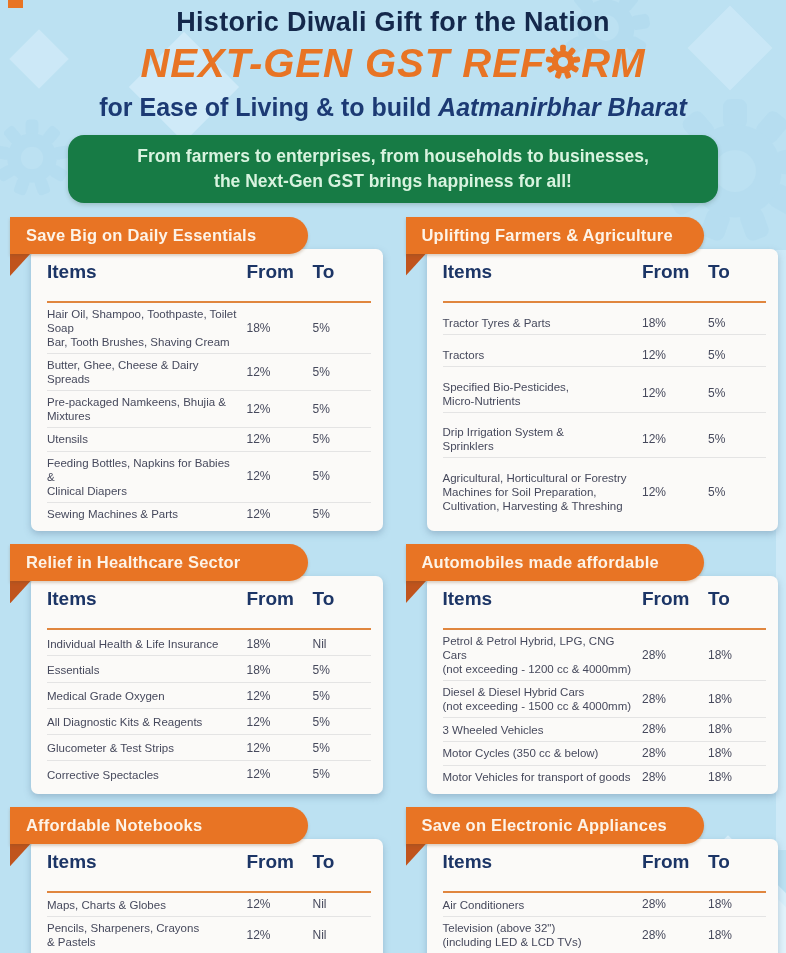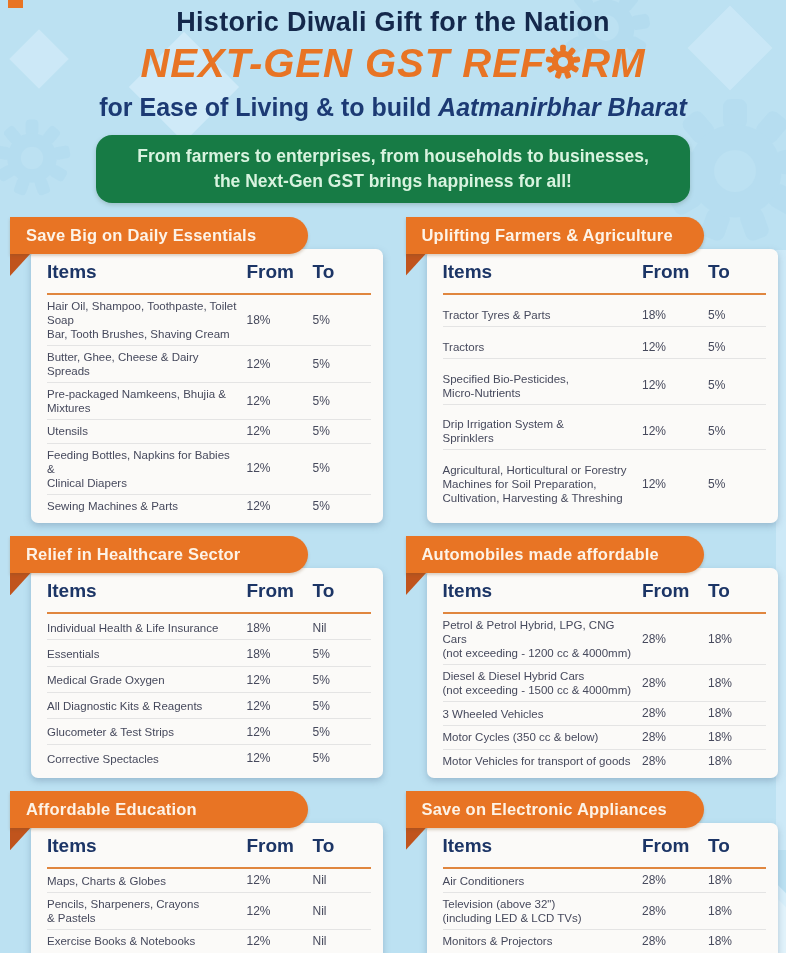--- a/index.html
+++ b/index.html
@@ -34,21 +34,21 @@
   }
   
   .header{position:relative; z-index:1; text-align:center; padding-top:7px;}
   .kicker{font-size:27px; font-weight:700; color:var(--navy-deep); letter-spacing:.3px;}
   .title{margin-top:4px; font-size:40px; font-weight:800; color:var(--orange); letter-spacing:1px; line-height:1.05;font-style:italic;}
   .title .gear{width:.9em; height:.9em; vertical-align:-0.08em; color:var(--orange);}
   .subtitle{margin-top:9px; font-size:25px; font-weight:700; color:#1C3A74;}
   .subtitle .it{font-style:italic;}
   
   .banner{
-    position:relative; z-index:1; width:594px; margin:13px auto 0;
+    position:relative; z-index:1; width:650px; margin:13px auto 0;
     background:var(--green); border-radius:16px; padding:9px 18px 10px;
     text-align:center; color:var(--green-light); font-weight:700; font-size:17.5px; line-height:1.4;
     box-shadow:0 2px 4px rgba(60,90,70,.25);
   }
   
   .cards-grid{
     position:relative; z-index:1; display:grid; grid-template-columns:1fr 1fr;
     column-gap:23px; row-gap:13px; padding:14px 8px 0 10px; align-items:stretch;
   }
   .card-block{position:relative; display:flex; flex-direction:column;}
@@ -64,21 +64,21 @@
     background:var(--orange-dark); clip-path:polygon(0 0,100% 0,0 100%);
   }
   .card{
     position:relative; z-index:1; flex:1; margin-left:21px; margin-top:-5px;
     background:#FBFAF8; border-radius:7px;
     box-shadow:0 3px 7px rgba(80,110,140,.35);
     padding:12px 12px 6px 16px; display:flex; flex-direction:column;
   }
   .thead{
     display:grid; grid-template-columns:1fr 66px 58px; align-items:end;
-    padding-bottom:10px; border-bottom:2px solid #E0863F;
+    padding-bottom:18px; border-bottom:2px solid #E0863F;
   }
   .th{font-size:19px; font-weight:700; color:var(--navy);}
   .th-num{text-align:left;}
   .tbody{display:flex; flex-direction:column; flex:1; justify-content:space-evenly;}
   .trow{
     display:grid; grid-template-columns:1fr 66px 58px; align-items:center;
     padding:4px 0; border-bottom:1px solid #E4E4E4;
   }
   .trow:last-child{border-bottom:none;}
   .td{font-size:11.5px; color:#46495C; line-height:1.22;}
@@ -311,21 +311,21 @@
           <div class="trow">
     <span class="td td-item">Motor Vehicles for transport of goods</span>
     <span class="td td-num">28%</span>
     <span class="td td-num">18%</span>
   </div>
         </div>
     </div>
   </section>
     <section class="card-block">
     <div class="ribbon">
-      <span class="ribbon-text">Affordable Education</span>
+      <span class="ribbon-text">Affordable Notebooks</span>
     </div>
     <div class="fold"></div>
     <div class="card">
       <div class="thead">
         <span class="th th-items">Items</span>
         <span class="th th-num">From</span>
         <span class="th th-num">To</span>
       </div>
       <div class="tbody">
           <div class="trow">

